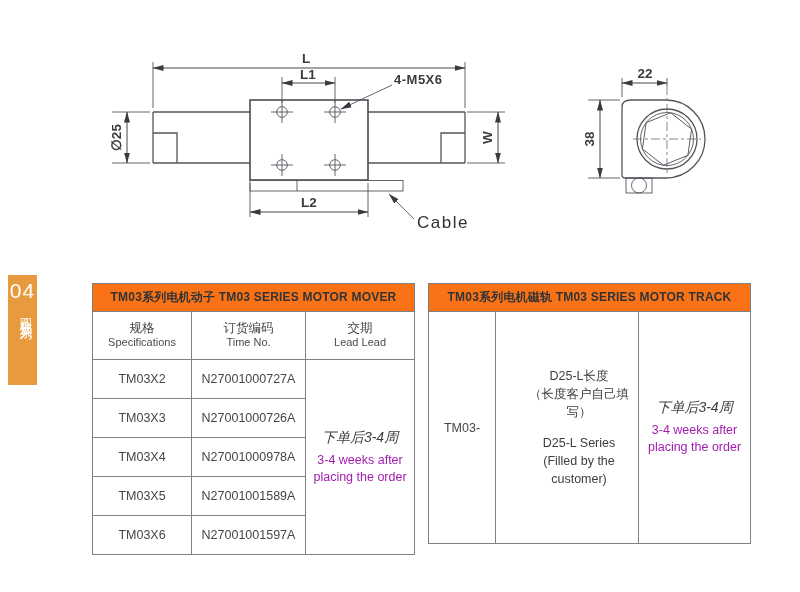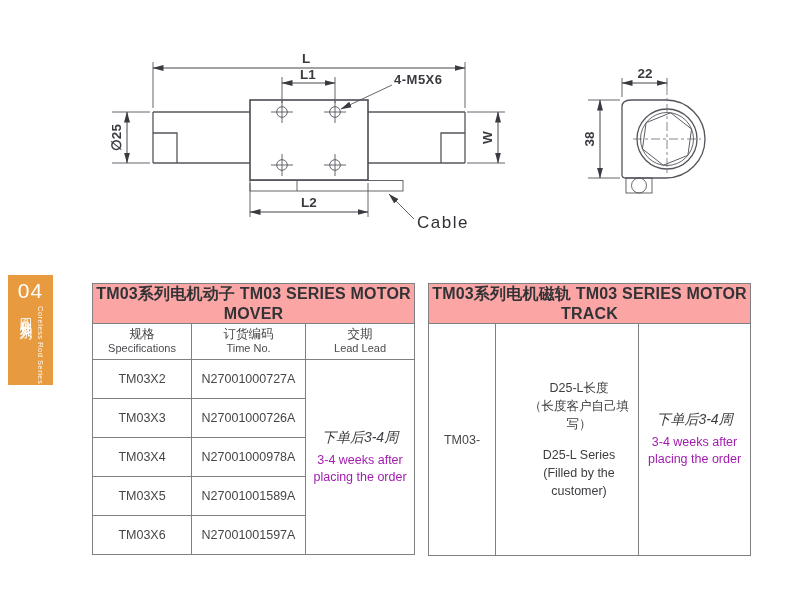--- a/index.html
+++ b/index.html
@@ -12,46 +12,46 @@
   .outline{stroke:#54555c;stroke-width:1.3;fill:none;}
   .outline-thick{stroke:#4c4d54;stroke-width:1.6;fill:#ffffff;}
   .thin{stroke:#54555c;stroke-width:0.9;fill:none;}
   .dimline{stroke:#46474d;stroke-width:1;fill:none;}
   .centerline{stroke:#6a6b72;stroke-width:0.8;fill:none;stroke-dasharray:9 3 3 3;}
   .dimtext{font-family:"Liberation Sans",sans-serif;font-size:13.5px;font-weight:600;fill:#3a3b40;}
   .labeltext{font-family:"Liberation Sans",sans-serif;font-size:13px;font-weight:600;fill:#3a3b40;letter-spacing:0.5px;}
   .cabletext{font-family:"Liberation Sans",sans-serif;font-size:17px;font-weight:400;fill:#2f3034;letter-spacing:1.5px;}
   
   .series-tab{
-    position:absolute;left:8px;top:275px;width:45px;height:110px;
+    position:absolute;left:8px;top:275px;width:29px;height:110px;
     background:#e89a3e;color:#ffffff;
   }
   .series-tab .num{
     text-align:center;font-size:21px;font-weight:400;letter-spacing:1px;
     padding-top:4px;line-height:24px;
   }
   .series-tab .zh{
     position:absolute;left:9px;top:33px;
     writing-mode:vertical-rl;font-size:12.5px;letter-spacing:2.5px;
   }
   .series-tab .en{
     position:absolute;left:28px;top:31px;
     writing-mode:vertical-rl;font-size:7.5px;letter-spacing:0.5px;opacity:0.95;
   }
   
   table{border-collapse:collapse;table-layout:fixed;position:absolute;background:#ffffff;}
   td,th{border:1px solid #7f8084;padding:0;text-align:center;vertical-align:middle;
         font-weight:400;color:#454649;}
   .tbl-title td{
-    background:#fca5a5;height:27px;font-size:16px;font-weight:700;color:#323336;
+    background:#f97316;height:27px;font-size:12px;font-weight:700;color:#323336;
     letter-spacing:0.2px;
   }
   #mover-table{left:92px;top:283px;width:322px;}
   #track-table{left:428px;top:283px;width:322px;border-radius:8px;}
-  .colhead{height:36px;font-size:12.5px;line-height:1.25;}
+  .colhead{height:48px;font-size:12.5px;line-height:1.25;}
   .colhead .en{font-size:11px;color:#4a4b4e;}
   .data-row{height:39px;font-size:12.5px;}
   .leadcell .zh{font-size:14px;margin-bottom:5px;color:#3c3d40;font-style:italic;}
   .leadcell .en{font-size:12.5px;line-height:1.35;color:#a21caf;}
   #track-table .body-row{height:232px;font-size:12.5px;}
   .track-len{text-align:center;padding-left:24px;}
   .track-len div{font-size:12.5px;line-height:1.45;color:#3c3d40;}
   .track-len .gap{height:12px;}
 </style>
 </head>

